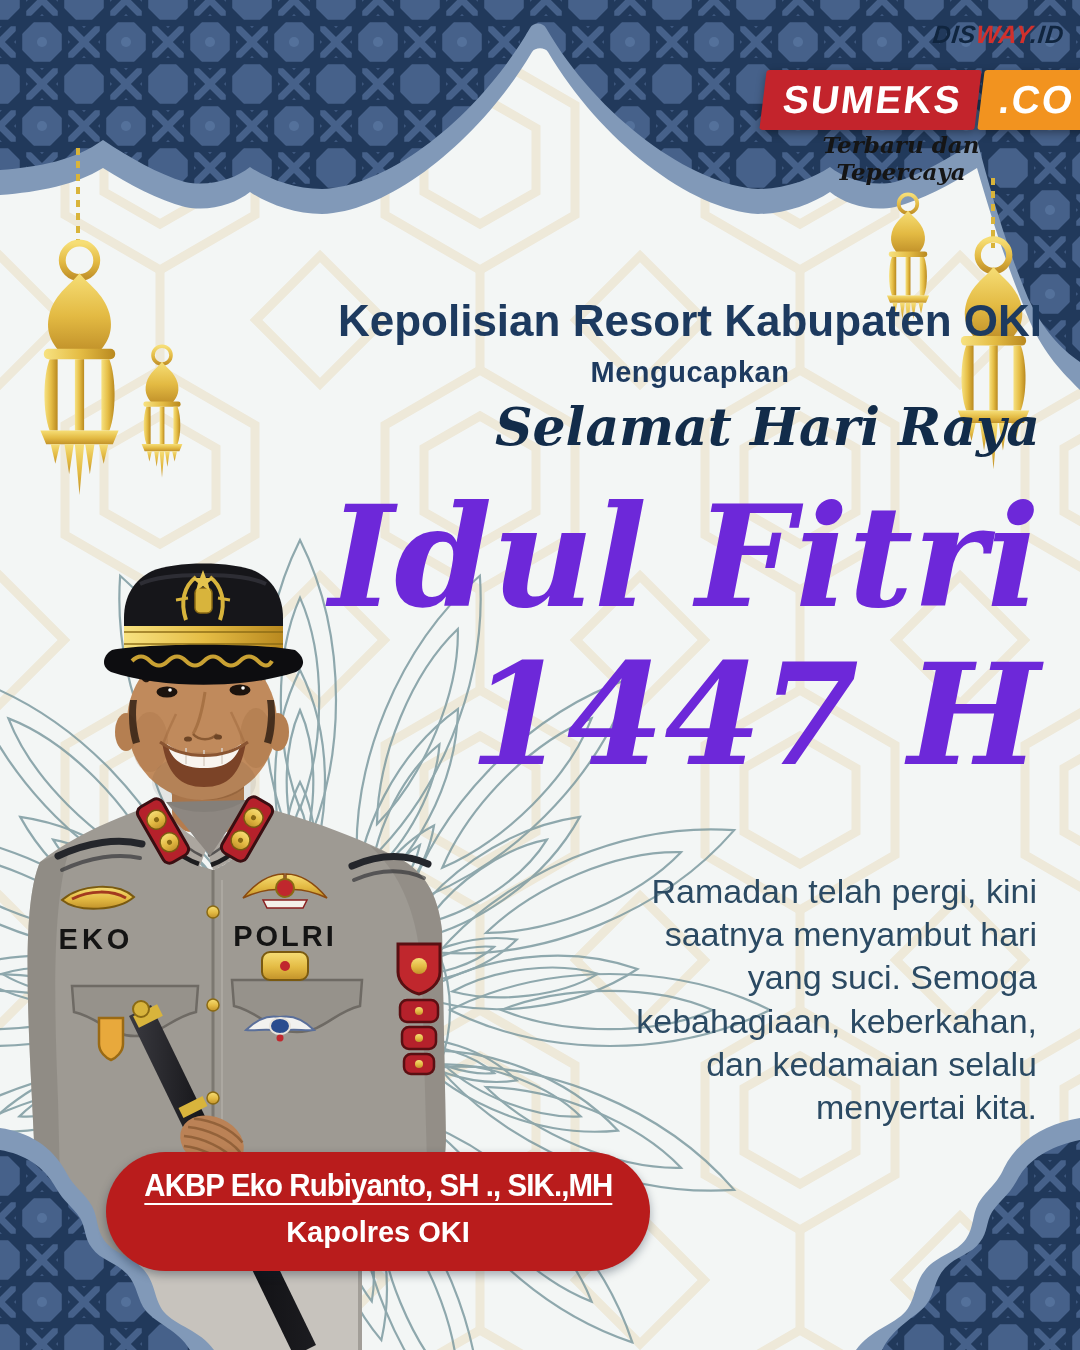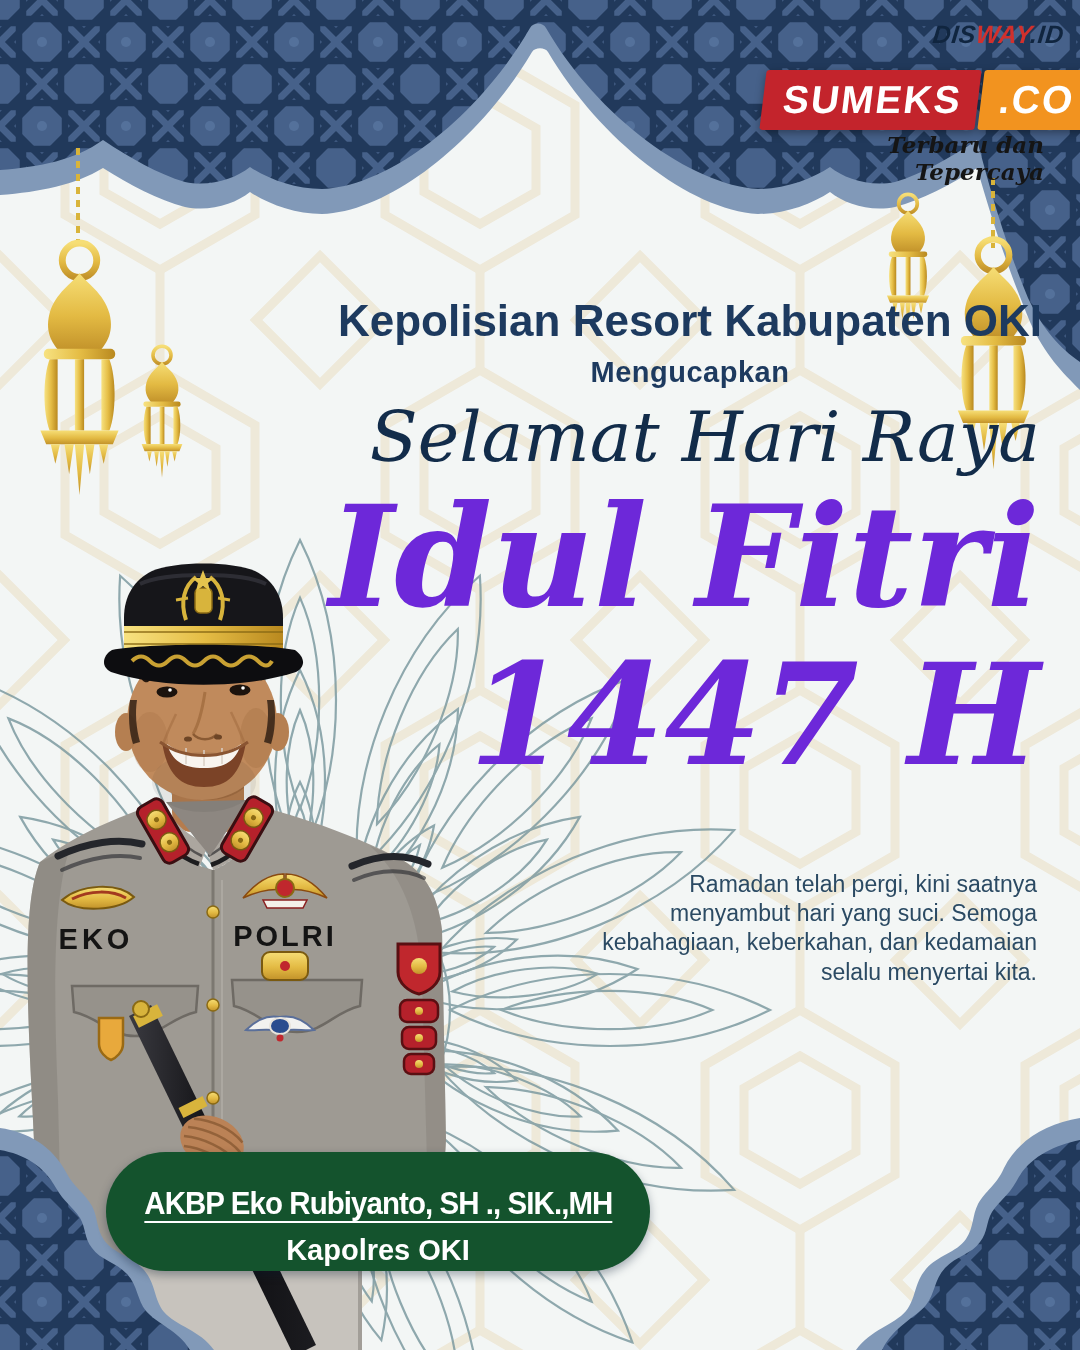--- a/index.html
+++ b/index.html
@@ -11,42 +11,42 @@
 
   
   .disway{top:20px;right:16px;z-index:6;font-style:italic;font-weight:bold;
           font-size:25px;letter-spacing:.5px;transform:skewX(-6deg);}
   .disway .d1{color:#10253f;} .disway .d2{color:#d2302c;} .disway .d3{color:#10253f;}
   .sumeks{left:763px;top:70px;z-index:6;display:flex;filter:drop-shadow(0 3px 4px rgba(0,0,0,.35));}
   .sumeks .box{transform:skewX(-7deg);height:60px;line-height:60px;font-weight:bold;
                font-size:39px;color:#fff;letter-spacing:2px;border-radius:3px;}
   .sumeks .red{background:#c3242c;padding:0 16px 0 20px;}
   .sumeks .org{background:#f2931f;padding:0 18px;margin-left:3px;}
-  .tagline{left:758px;top:131px;width:286px;z-index:6;text-align:right;
+  .tagline{left:758px;top:131px;width:286px;z-index:6;text-align:center;
            font-family:"DejaVu Serif",serif;font-style:italic;font-weight:bold;
            font-size:23px;color:#151515;}
 
   
   .org-line{left:290px;top:296px;width:800px;z-index:6;text-align:center;
             font-weight:bold;font-size:44px;color:#1d3a5f;}
   .intro{left:290px;top:356px;width:800px;z-index:6;text-align:center;
          font-weight:bold;font-size:29px;color:#1d3a5f;letter-spacing:.5px;}
   .headline{left:340px;top:396px;width:700px;z-index:6;text-align:right;
-            font-family:"DejaVu Serif",serif;font-style:italic;font-weight:normal;
-            font-size:70px;color:#122c4a;}
+            font-family:"DejaVu Serif",serif;font-style:italic;font-weight:bold;
+            font-size:52px;color:#122c4a;}
   .event{left:240px;top:478px;width:800px;z-index:6;text-align:right;
          font-family:"DejaVu Serif",serif;font-style:italic;font-weight:bold;
          font-size:140px;line-height:158px;color:#6d28d9;}
   .message{right:43px;top:870px;width:450px;z-index:6;text-align:right;
-           font-size:23px;line-height:1.27;color:#2b4a63;}
+           font-size:34px;line-height:1.27;color:#2b4a63;}
 
   
   .plate{left:106px;top:1152px;width:544px;height:119px;z-index:9;
-         background:#14532d;border-radius:62px;color:#fff;text-align:center;
-         box-shadow:0 4px 10px rgba(10,25,45,.35);padding-top:33px;}
+         background:#b91c1c;border-radius:62px;color:#fff;text-align:center;
+         box-shadow:0 4px 10px rgba(10,25,45,.35);padding-top:15px;}
   .plate .name{display:inline-block;transform:scaleX(.92);font-weight:bold;
                font-size:32px;letter-spacing:-1px;white-space:nowrap;
                text-decoration:underline;text-underline-offset:7px;
                text-decoration-thickness:2px;}
   .plate .pos{margin-top:12px;font-weight:bold;font-size:29px;}
 </style>
 </head>
 <body>
 
 <div class="stage">

